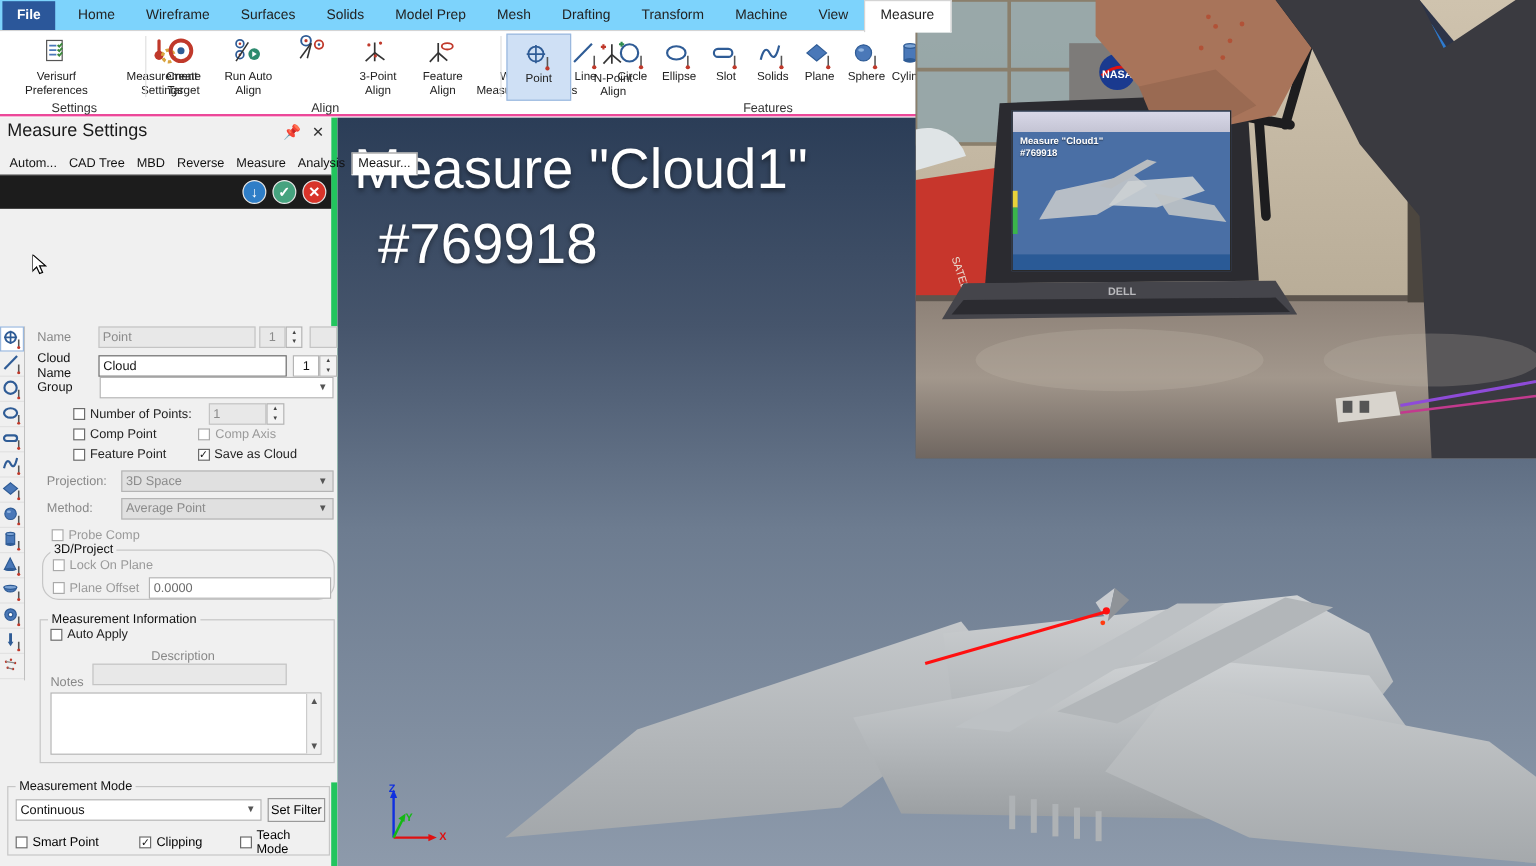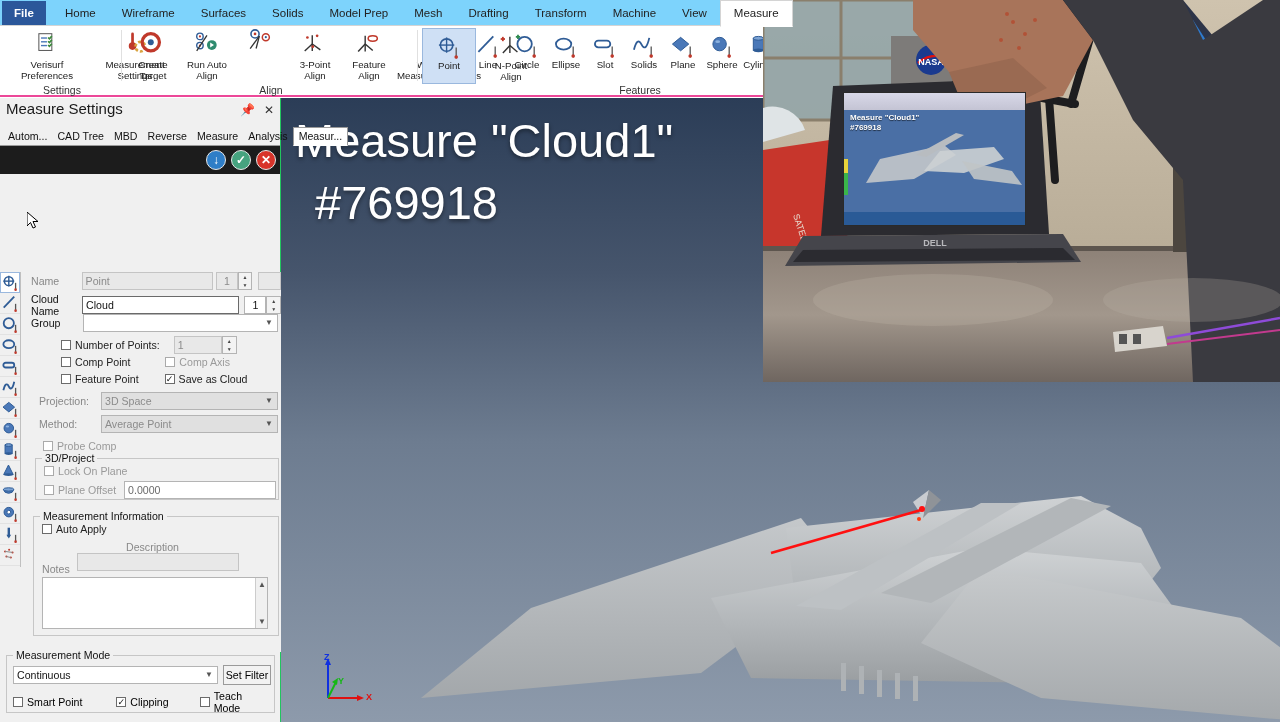--- a/index.html
+++ b/index.html
@@ -30,21 +30,21 @@
   .rgroup .sep { position:absolute; right:0; top:4px; bottom:16px; width:1px; background:#e0e0e0; }
   .rbtn { position:absolute; top:2px; width:54px; height:56px; display:flex; flex-direction:column;
           align-items:center; cursor:pointer; }
   .rbtn .ico { height:30px; display:flex; align-items:flex-end; justify-content:center; }
   .rbtn .lbl { font-size:9.7px; line-height:10.6px; color:#222; text-align:center; margin-top:2px; }
   .rbtn.sel { background:#cfe0f5; border:1px solid #9ab8de; }
   .rbtn.wide { width:86px; }
 
   
   .panel { position:absolute; left:0; top:98px; width:281px; height:624px;
-           background:#f0f0f0; border-right:1px solid #22c55e; }
+           background:#f0f0f0; border-right:5px solid #22c55e; }
   .panel-title { height:26px; padding:2px 0 0 6px; font-size:15px; color:#1a1a1a;
                  background:#f0f0f0; position:relative; }
   .panel-title .pbtns { position:absolute; right:6px; top:5px; display:flex; gap:9px;
                         font-size:12px; color:#333; }
   .ptabs { height:22px; display:flex; align-items:flex-end; background:#f0f0f0;
            padding-left:3px; border-bottom:1px solid #9a9a9a; }
   .ptab { font-size:10.6px; color:#111; padding:2px 5px 3px 5px; cursor:pointer; white-space:nowrap; }
   .ptab.active { background:#fff; border:1px solid #9a9a9a; border-bottom:1px solid #fff;
                  position:relative; top:1px; }
   .ptoolbar { height:28px; background:#1c1c1c; position:relative; }
@@ -782,21 +782,21 @@
         <span class="combo dis" style="width:177px">Average Point<i class="cv" style="font-style:normal">▼</i></span>
       </div>
 
       <div class="row" style="left:22px; top:168px;">
         <span class="chk dis">
           <span class="cbx dis"></span>
           <span>Probe Comp</span>
         </span>
       </div>
 
-      <div class="grp" style="left:14px; top:186px; width:244px; height:42px;">
+      <div class="grp" style="left:14px; top:186px; width:244px; height:42px;border-radius:14px;">
         <span class="gt">3D/Project</span>
         <div class="row" style="left:8px; top:6px;">
           <span class="chk dis">
             <span class="cbx dis"></span>
             <span>Lock On Plane</span>
           </span>
         </div>
         <div class="row" style="left:8px; top:22px;">
           <span class="chk dis">
             <span class="cbx dis"></span>

